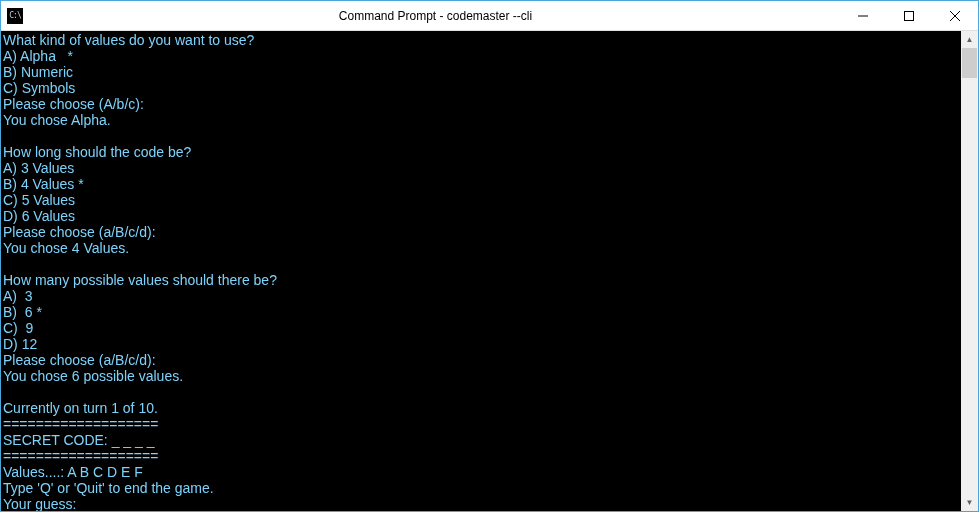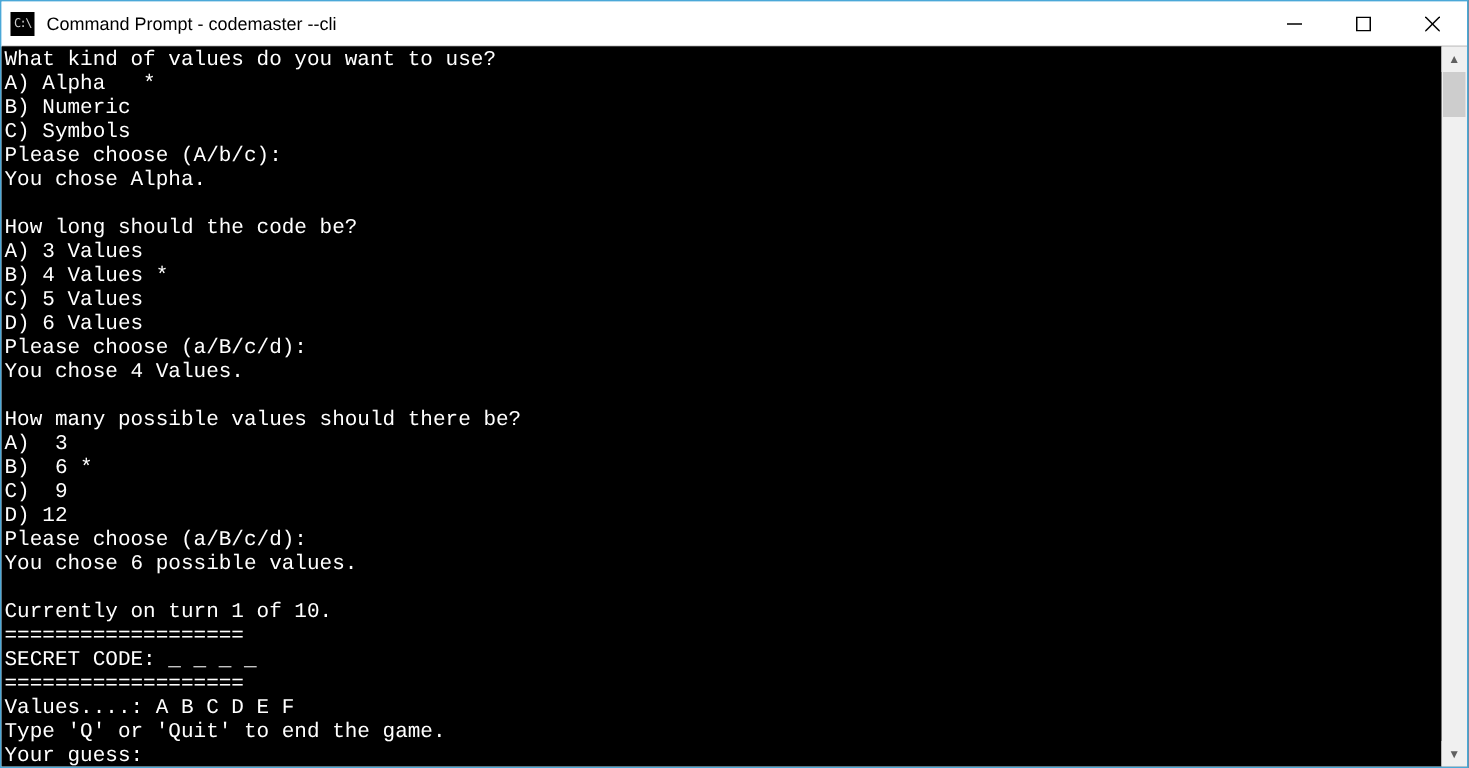--- a/index.html
+++ b/index.html
@@ -30,20 +30,21 @@
       font-size: 8px;
       color: #ccc;
       font-family: "Consolas", monospace;
       letter-spacing: -1px;
     }
     .titlebar-title {
       flex: 1;
       font-size: 12px;
       color: #000;
       padding-left: 2px;
+      text-align: center;
     }
     .titlebar-controls {
       display: flex;
       height: 100%;
     }
     .titlebar-btn {
       width: 46px;
       height: 100%;
       display: flex;
       align-items: center;
@@ -54,22 +55,22 @@
     }
     .titlebar-btn svg { width: 10px; height: 10px; }
     .console-area {
       display: flex;
       height: calc(100% - 30px);
       background: #000;
     }
     .console {
       flex: 1;
       background: #000000;
-      color: #ffffff;
-      font-family: Liberation Mono, monospace;
+      color: #7dd3fc;
+      font-family: Liberation Sans, sans-serif;
       font-size: 14px;
       line-height: 16px;
       padding: 1px 2px;
       white-space: pre;
       overflow: hidden;
     }
     .scrollbar {
       width: 17px;
       background: #f0f0f0;
       position: relative;

